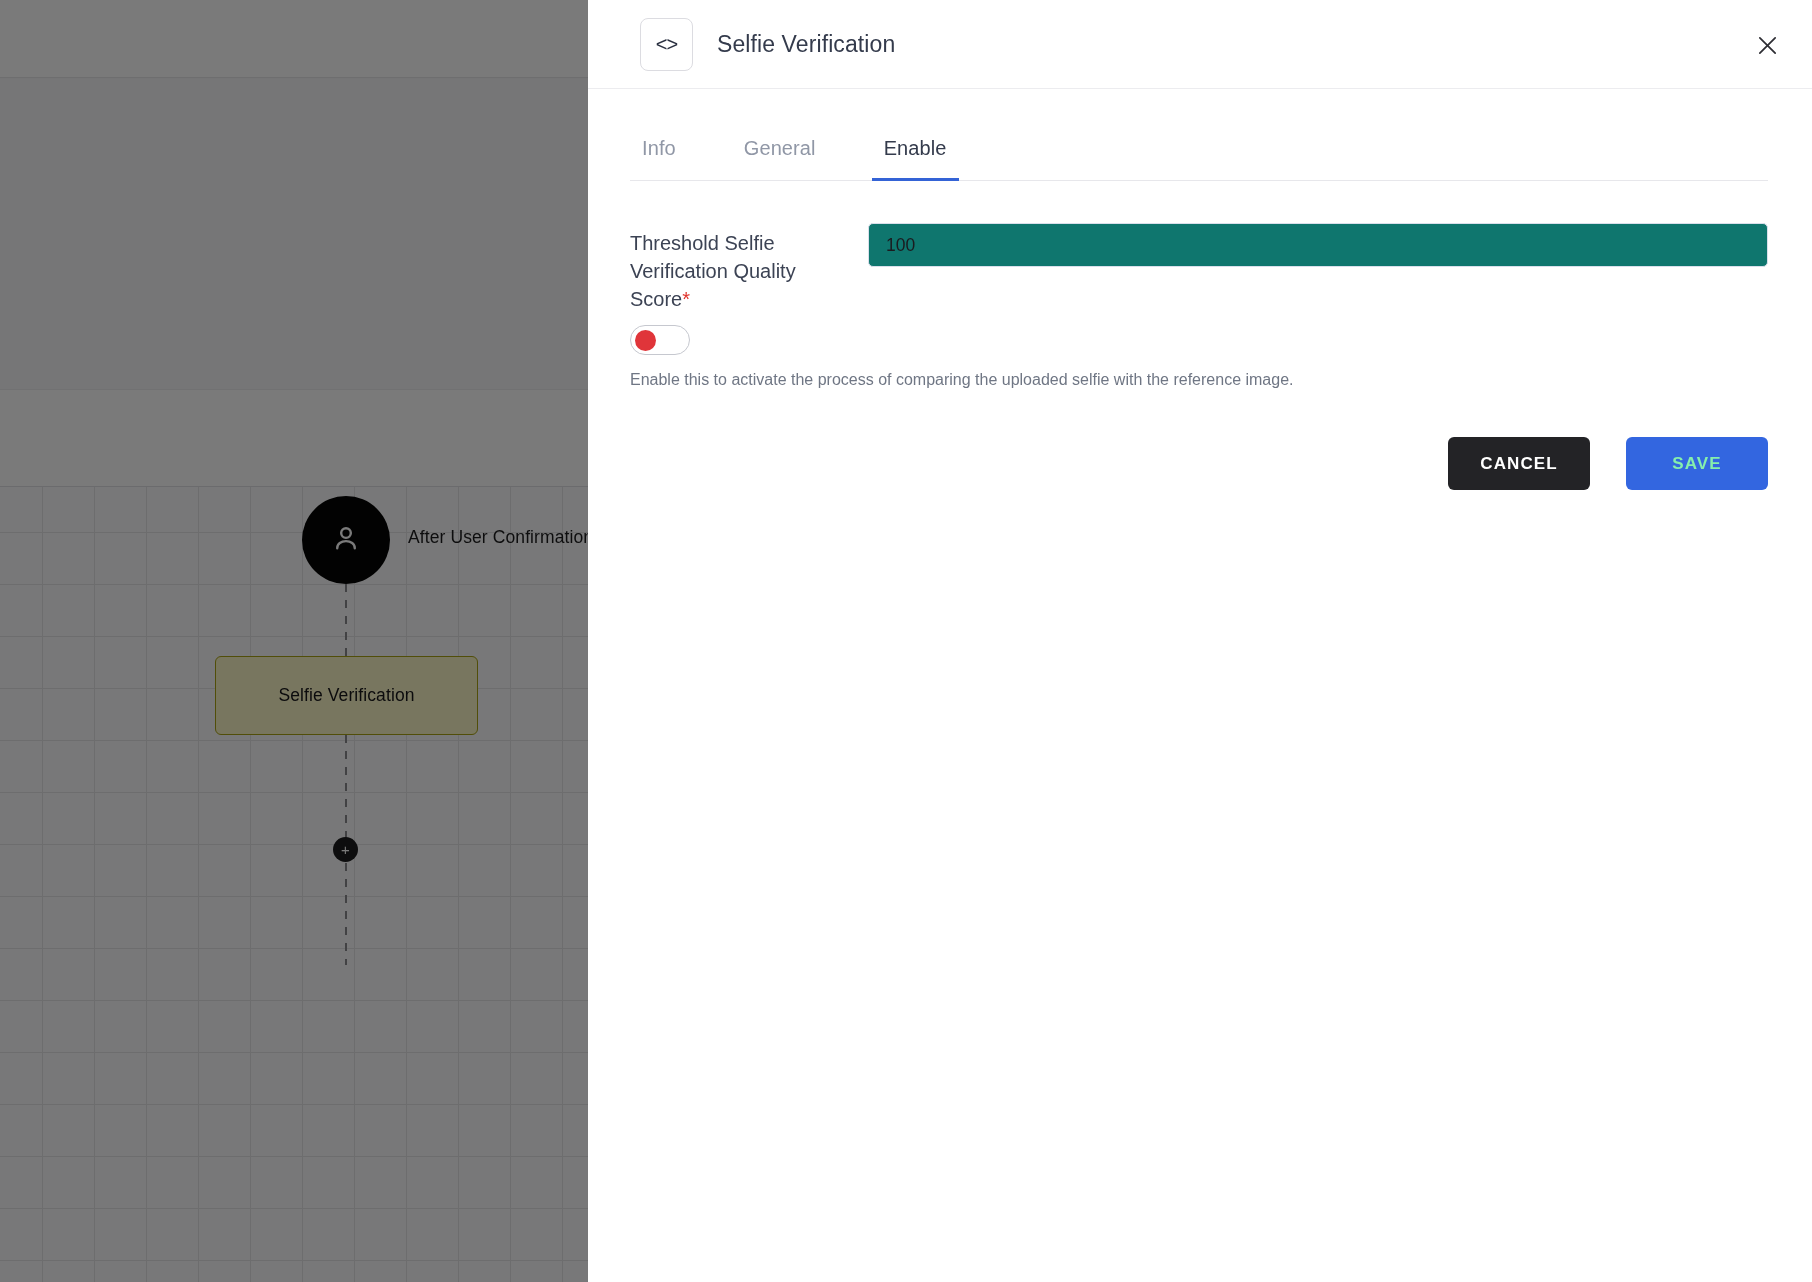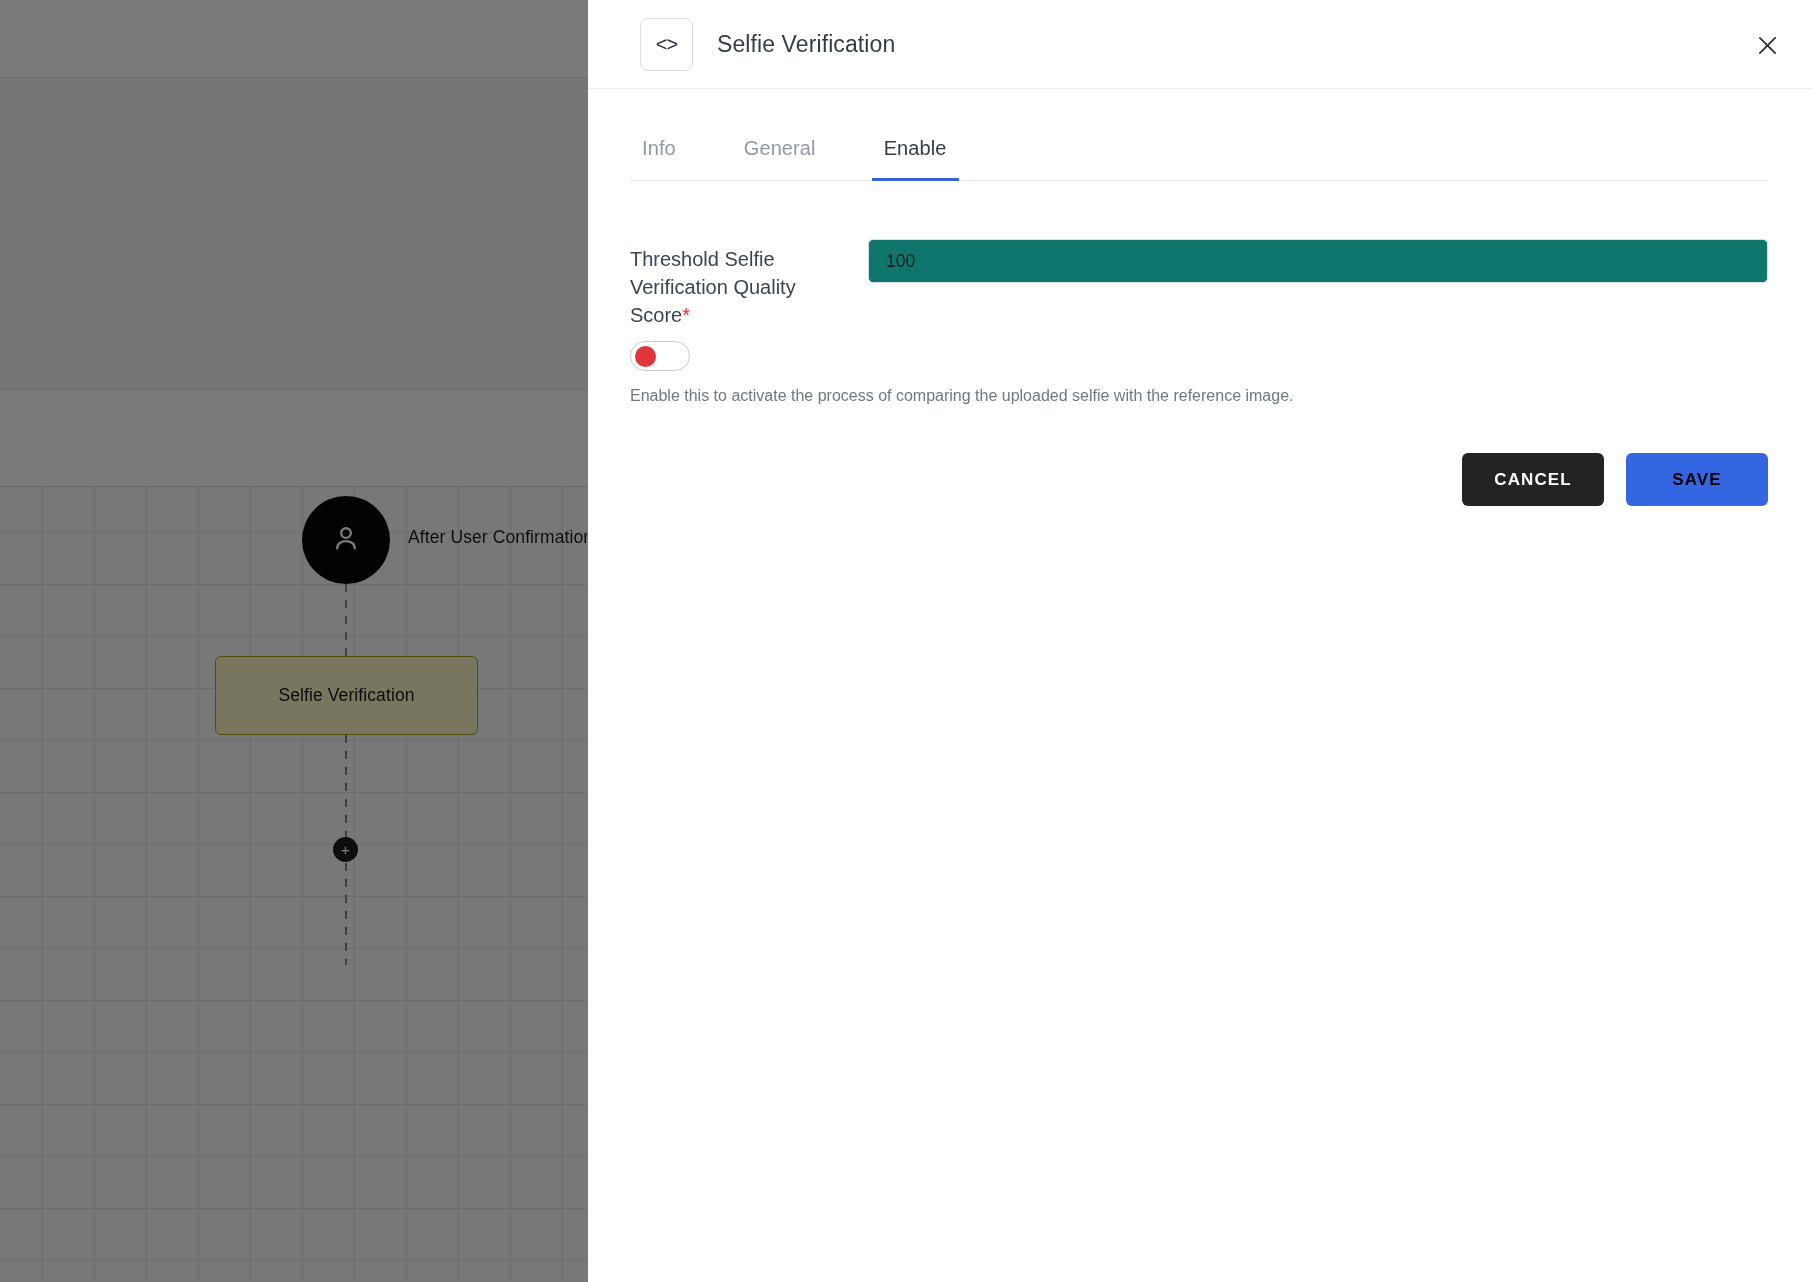--- a/index.html
+++ b/index.html
@@ -192,21 +192,21 @@
     align-items: center;
     justify-content: center;
     color: #2d2d33;
     cursor: pointer;
   }
   .header-close svg { width: 23px; height: 23px; }
 
   
   .tabs {
     position: relative;
-    margin: 0 44px 16px 42px;
+    margin: 0 44px 0 42px;
     height: 92px;
     display: flex;
     align-items: flex-end;
     gap: 0;
     border-bottom: 1px solid #e7e7eb;
   }
   .tab {
     font-size: 20px;
     color: #9097a6;
     padding: 0 12px 20px 12px;
@@ -292,39 +292,39 @@
   .toggle-help {
     margin-top: 14px;
     font-size: 16px;
     color: #6f7684;
     line-height: 22px;
   }
 
   .actions {
     display: flex;
     justify-content: flex-end;
-    gap: 22px;
+    gap: 36px;
     padding: 34px 44px 0 0;
     align-items: center;
   }
 
   .btn {
     height: 53px;
     min-width: 142px;
     border: none;
     border-radius: 6px;
     font-size: 17px;
     font-weight: 700;
     letter-spacing: 1.1px;
     cursor: pointer;
     font-family: inherit;
     padding: 0 26px;
   }
   .btn-cancel { background: #232326; color: #ffffff; }
-  .btn-save { background: #3366e0; color: #000000; }
+  .btn-save { background: #3366e0; color: #86efac; }
 </style>
 </head>
 <body>
 
 <div id="root">
 
   <div class="canvas">
     <div class="canvas-grid"></div>
     <div class="canvas-topbar"></div>
     <div class="canvas-panel-left"></div>

